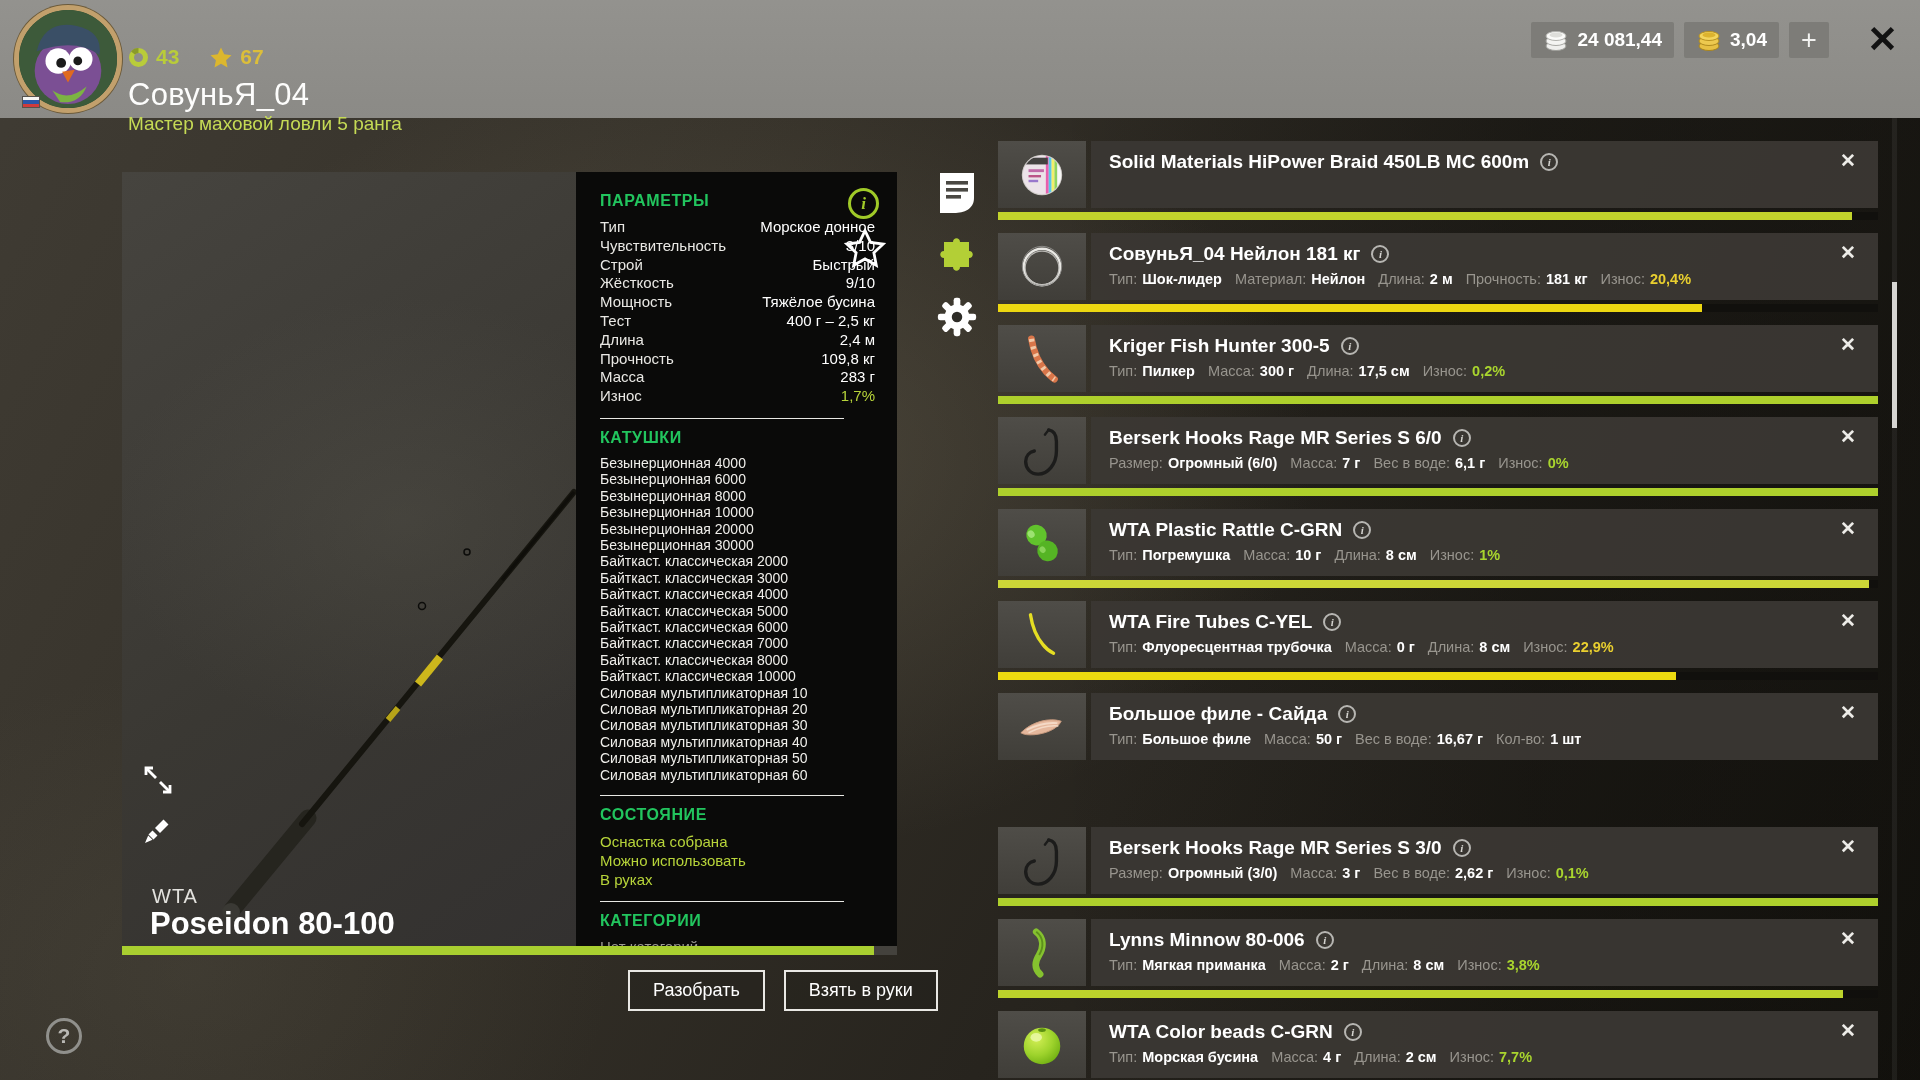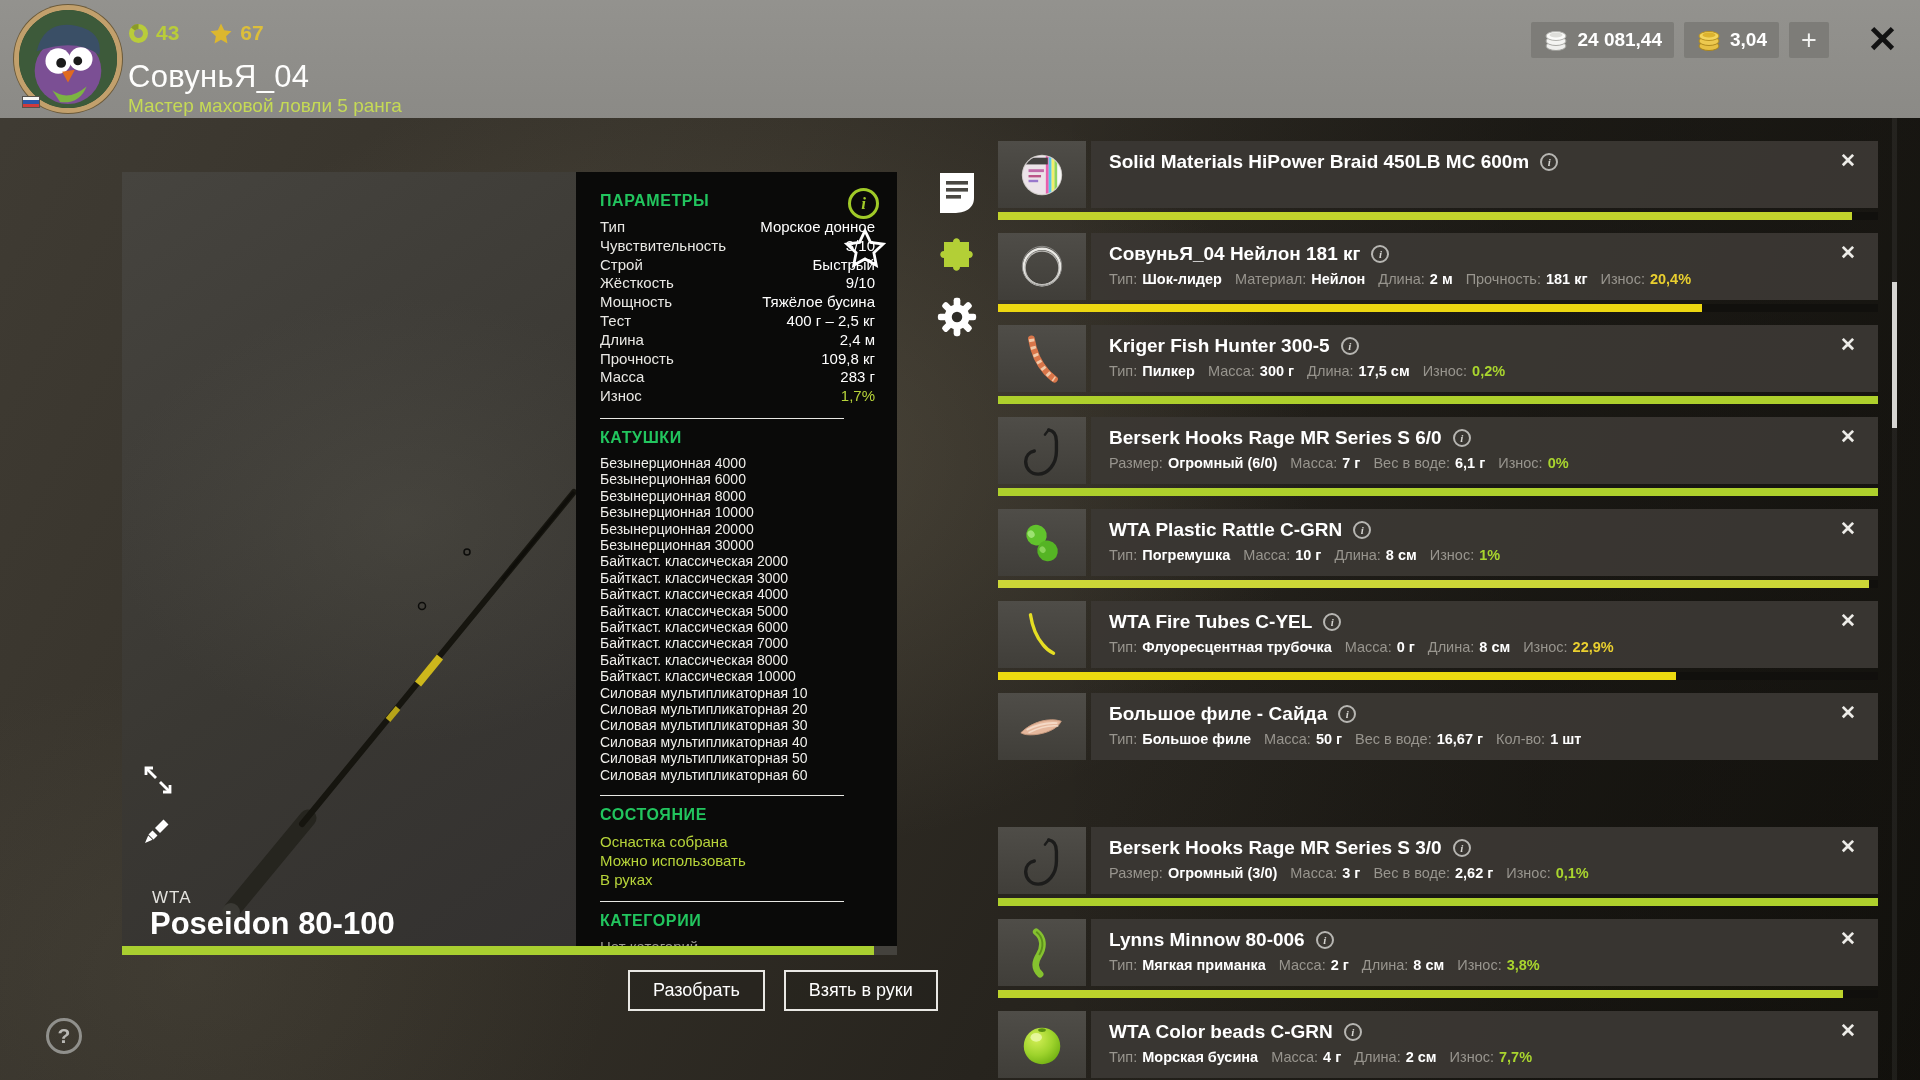--- a/index.html
+++ b/index.html
@@ -16,41 +16,41 @@
 
   
   .top-bar { position:absolute; left:0; top:0; width:100%; height:118px;
     background:linear-gradient(#96959185, #8b8a86) #908f8b; background-color:#908f8b; }
   .avatar { position:absolute; left:14px; top:5px; width:108px; height:108px; border-radius:50%;
     border:5px solid #c2a06c; box-shadow:0 0 0 1px #6b5a3a, inset 0 0 6px rgba(0,0,0,.5); overflow:hidden; background:#3d5a3a; }
   .avatar svg { width:100%; height:100%; display:block; }
   .flag { position:absolute; left:22px; top:96px; width:18px; height:12px; border:1px solid #55524c; }
   .flag div { height:33.3%; }
   .player-block { position:absolute; left:128px; top:20px; }
-  .currencies { display:flex; align-items:center; gap:30px; height:26px; }
+  .currencies { display:flex; align-items:center; gap:30px; height:26px;margin-top:24px; }
   .cur { display:flex; align-items:center; gap:7px; font-size:21px; font-weight:700; }
   .cur.bait span { color:#b9cc3a; }
   .cur.star span { color:#dcbe3a; }
-  .player-name { font-size:31px; font-weight:500; color:#fdfdfc; letter-spacing:.3px; margin-top:14px; line-height:34px; }
+  .player-name { font-size:31px; font-weight:500; color:#fdfdfc; letter-spacing:.3px; margin-top:8px; line-height:34px; }
   .player-title { font-size:19px; color:#c5da55; margin-top:1px; }
   .header-right { position:absolute; right:22px; top:22px; display:flex; align-items:center; gap:10px; }
   .chip { height:36px; background:#7d7c78; border-radius:2px; display:flex; align-items:center; gap:8px;
     padding:0 12px; color:#fff; font-size:19px; font-weight:700; }
   .chip.plus { width:40px; justify-content:center; padding:0; font-size:27px; font-weight:400; color:#f2f2f0; }
   .header-close { margin-left:28px; font-size:37px; font-weight:700; color:#121212; line-height:36px; }
 
   
   .detail-panel { position:absolute; left:122px; top:172px; width:775px; height:783px; }
   .rod-view { position:absolute; left:0; top:0; width:454px; height:774px;
     background:
       radial-gradient(420px 320px at 62% 45%, rgba(96,94,84,.28), transparent 70%),
       linear-gradient(145deg, #46443f, #3a3833 55%, #333130); }
   .rod-view svg.rod { position:absolute; inset:0; }
   .rod-tools { position:absolute; left:20px; top:592px; display:flex; flex-direction:column; gap:16px; }
-  .rod-brand { position:absolute; left:30px; bottom:38px; font-size:17px; color:#e3e2de; letter-spacing:1px; }
+  .rod-brand { position:absolute; left:30px; bottom:38px; font-size:20px; color:#e3e2de; letter-spacing:1px; }
   .rod-name { position:absolute; left:28px; bottom:4px; font-size:31px; font-weight:700; color:#fff; }
   .detail-durability { position:absolute; left:0; top:774px; width:100%; height:9px; background:#44423d; }
   .detail-durability > div { height:100%; }
 
   .params-panel { position:absolute; left:454px; top:0; width:321px; height:774px; background:#0a0a09;
     padding:20px 22px 0 24px; overflow:hidden; }
   .sec-title { font-size:16px; font-weight:700; color:#22c55e; letter-spacing:.6px; margin-bottom:8px; }
   .param-row { display:flex; justify-content:space-between; font-size:15px; line-height:18.8px; color:#e9e8e4;align-items:flex-end; }
   .param-row .pv { color:#fff; text-align:right; font-weight:400; }
   .pv.accent { color:#b7d43a !important; }

